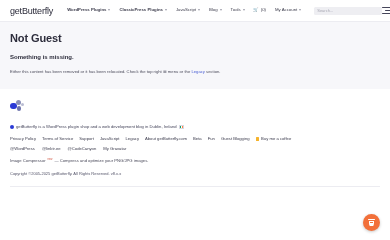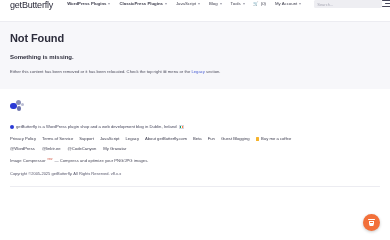--- a/index.html
+++ b/index.html
@@ -8,21 +8,21 @@
     font-family:"Liberation Sans", sans-serif;
     background:#ffffff;
     overflow:hidden;
   }
 
   
   .header {
     height:21px;
     background:#ffffff;
     display:flex;
-    align-items:flex-start;
+    align-items:center;
     padding:0 7px 0 10px;
     position:relative;
     z-index:5;
   }
   .logo {
     font-size:9px;
     color:#2b2b3a;
     letter-spacing:-0.2px;
     white-space:nowrap;
     margin-right:14px;
@@ -225,21 +225,21 @@
   </div>
 
   <div class="burger">
     <i></i>
     <i></i>
     <i></i>
   </div>
 </div>
 
 <div class="hero">
-  <h1>Not Found</h1>
+  <h1>Not Guest</h1>
   <h2>Something is missing.</h2>
   <p>
     <span>Either this content has been removed or it has been relocated. Check the top right </span><span class="menu-glyph">☰</span><span> menu or the </span><span class="lnk">Legacy</span><span> section.</span>
   </p>
 </div>
 
 <div class="footer">
 
   <div class="bfly">
     <span class="d1"></span>

